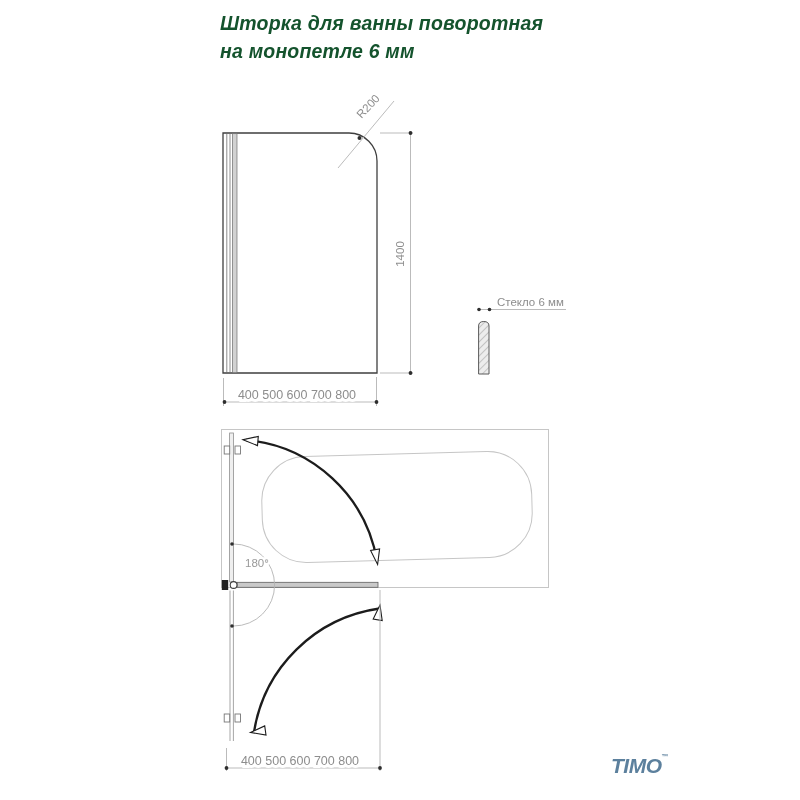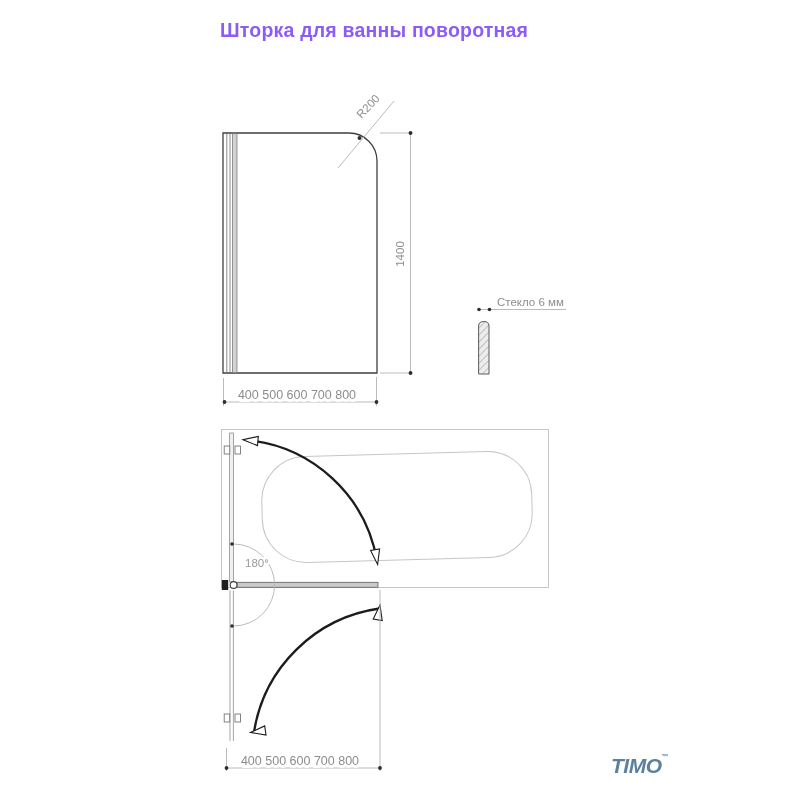--- a/index.html
+++ b/index.html
@@ -1,22 +1,22 @@
 <!DOCTYPE html>
 <html><head>
 <meta charset="utf-8">
 <style>
   html,body{margin:0;padding:0;background:#ffffff;}
   body{width:800px;height:800px;position:relative;overflow:hidden;
        font-family:"Liberation Sans", sans-serif;}
   .stage{position:absolute;inset:0;width:800px;height:800px;}
   .title{
-    position:absolute;left:220px;top:16px;
+    position:absolute;left:220px;top:9px;
     font-size:19.5px;font-weight:600;line-height:28px;
-    color:#8b5cf6;letter-spacing:.2px;
+    color:#14532d;letter-spacing:.2px;font-style:italic;
   }
   svg{position:absolute;left:0;top:0;}
   text{font-family:"Liberation Sans", sans-serif;}
   .dim-text{fill:#8d8d8d;font-size:12.5px;paint-order:stroke;stroke:#ffffff;stroke-width:6px;}
   .dim-text-sm{fill:#8d8d8d;font-size:11.5px;paint-order:stroke;stroke:#ffffff;stroke-width:5px;}
   .angle-text{fill:#9a9a9a;font-size:11.5px;paint-order:stroke;stroke:#ffffff;stroke-width:5px;}
   .dim-line{stroke:#b3b3b3;stroke-width:.9;fill:none;}
   .thin-line{stroke:#c6c6c6;stroke-width:1;fill:none;}
   .main-line{stroke:#3f3f3f;stroke-width:1.3;fill:#ffffff;}
   .dot{fill:#2e2e2e;}
@@ -29,20 +29,21 @@
   }
   .logo .tm{font-size:7px;font-style:normal;vertical-align:14px;letter-spacing:0;}
 </style>
 </head>
 <body>
 
 <div class="stage">
 
   <div class="title">
     <div>Шторка для ванны поворотная</div>
+    <div>на монопетле 6 мм</div>
   </div>
 
   <svg width="800" height="800" viewBox="0 0 800 800">
     <defs>
       <pattern id="hatch" width="5" height="5" patternUnits="userSpaceOnUse" patternTransform="rotate(45)">
         <rect width="5" height="5" fill="#ededed"></rect>
         <line x1="0" y1="0" x2="0" y2="5" stroke="#9a9a9a" stroke-width="1"></line>
       </pattern>
     </defs>
 

